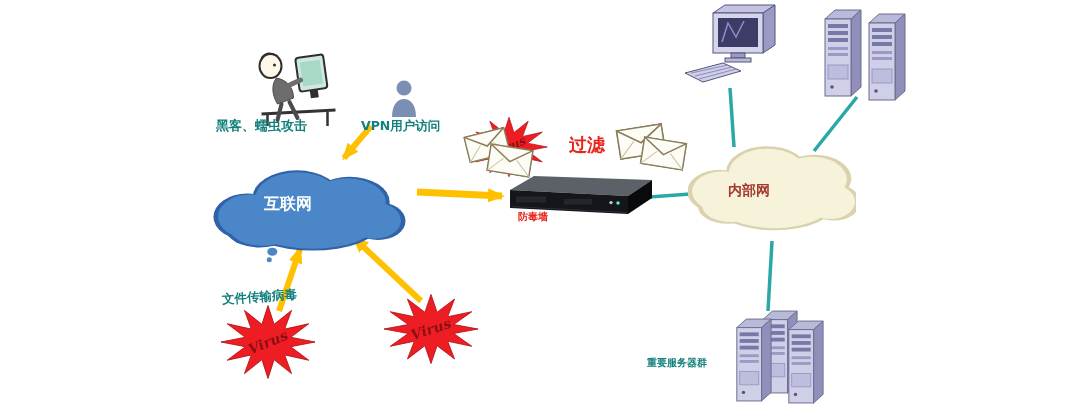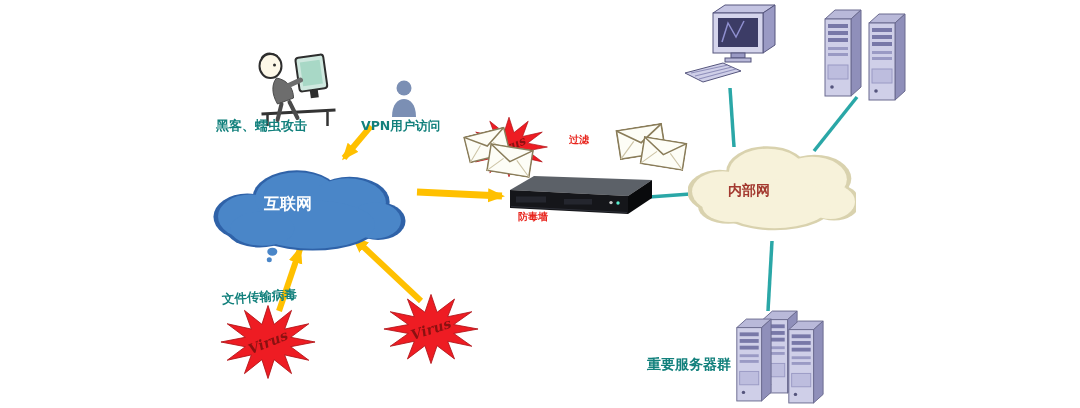--- a/index.html
+++ b/index.html
@@ -136,21 +136,21 @@
     <svg width="44" height="28" viewBox="0 0 40 26">
         <use href="#envelope"></use>
       </svg>
   </div>
   <div class="abs" style="left:467px;top:146px;width:46px;height:29px;transform:rotate(9deg);">
     <svg width="46" height="29" viewBox="0 0 40 26">
         <use href="#envelope"></use>
       </svg>
   </div>
 
-  <span class="lbl red" style="left:549px;top:133px;font-size:10px;">过滤</span>
+  <span class="lbl red" style="left:549px;top:133px;font-size:18px;">过滤</span>
 
   <div class="abs" style="left:597px;top:126px;width:48px;height:31px;transform:rotate(-9deg);">
     <svg width="48" height="31" viewBox="0 0 40 26">
         <use href="#envelope"></use>
       </svg>
   </div>
   <div class="abs" style="left:621px;top:139px;width:45px;height:29px;transform:rotate(9deg);">
     <svg width="45" height="29" viewBox="0 0 40 26">
         <use href="#envelope"></use>
       </svg>
@@ -215,21 +215,21 @@
     </svg>
   </div>
 
   <div class="abs" style="left:711px;top:308px;width:100px;height:96px;">
     <svg width="100" height="96" viewBox="0 0 100 96">
       <use href="#tower" x="28" y="0" width="40" height="88"></use>
       <use href="#tower" x="2" y="8" width="40" height="88"></use>
       <use href="#tower" x="54" y="10" width="40" height="88"></use>
     </svg>
   </div>
-  <span class="lbl teal" style="left:627px;top:356px;font-size:14px;">重要服务器群</span>
+  <span class="lbl teal" style="left:627px;top:356px;font-size:10px;">重要服务器群</span>
 
   <span class="lbl teal" style="left:202px;top:289px;font-size:12.5px;transform:rotate(-4deg);">文件传输病毒</span>
 
   <div class="abs" style="left:199px;top:304px;width:98px;height:76px;">
     <svg width="98" height="76" viewBox="0 0 100 100" preserveAspectRatio="none">
       <polygon class="star" points="98,50 73.2,56.2 91.6,74 67,67 74,91.6 56.2,73.2 50,98 43.8,73.2 26,91.6 33,67 8.4,74 26.8,56.2 2,50 26.8,43.8 8.4,26 33,33 26,8.4 43.8,26.8 50,2 56.2,26.8 74,8.4 67,33 91.6,26 73.2,43.8"></polygon>
     </svg>
     <span class="virus-lbl" style="font-size:14px;transform:rotate(-22deg);">Virus</span>
   </div>
 

